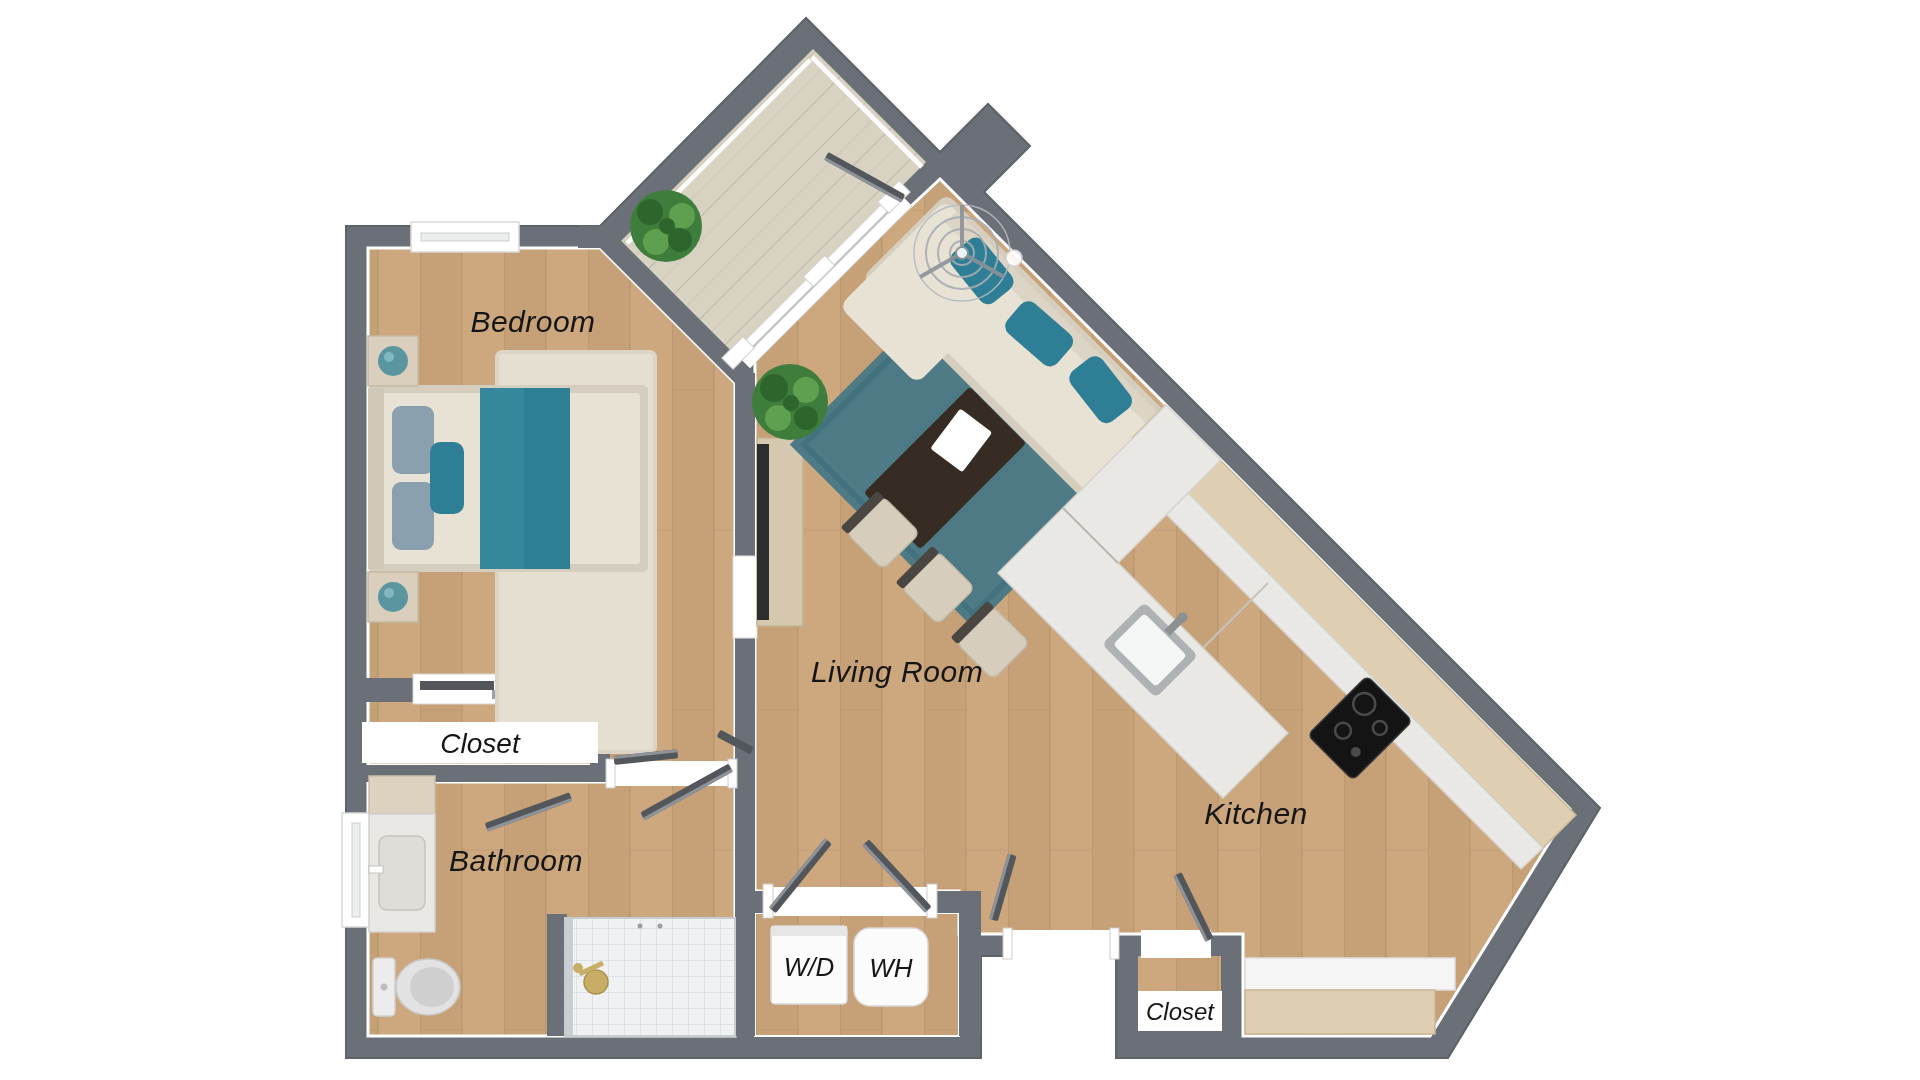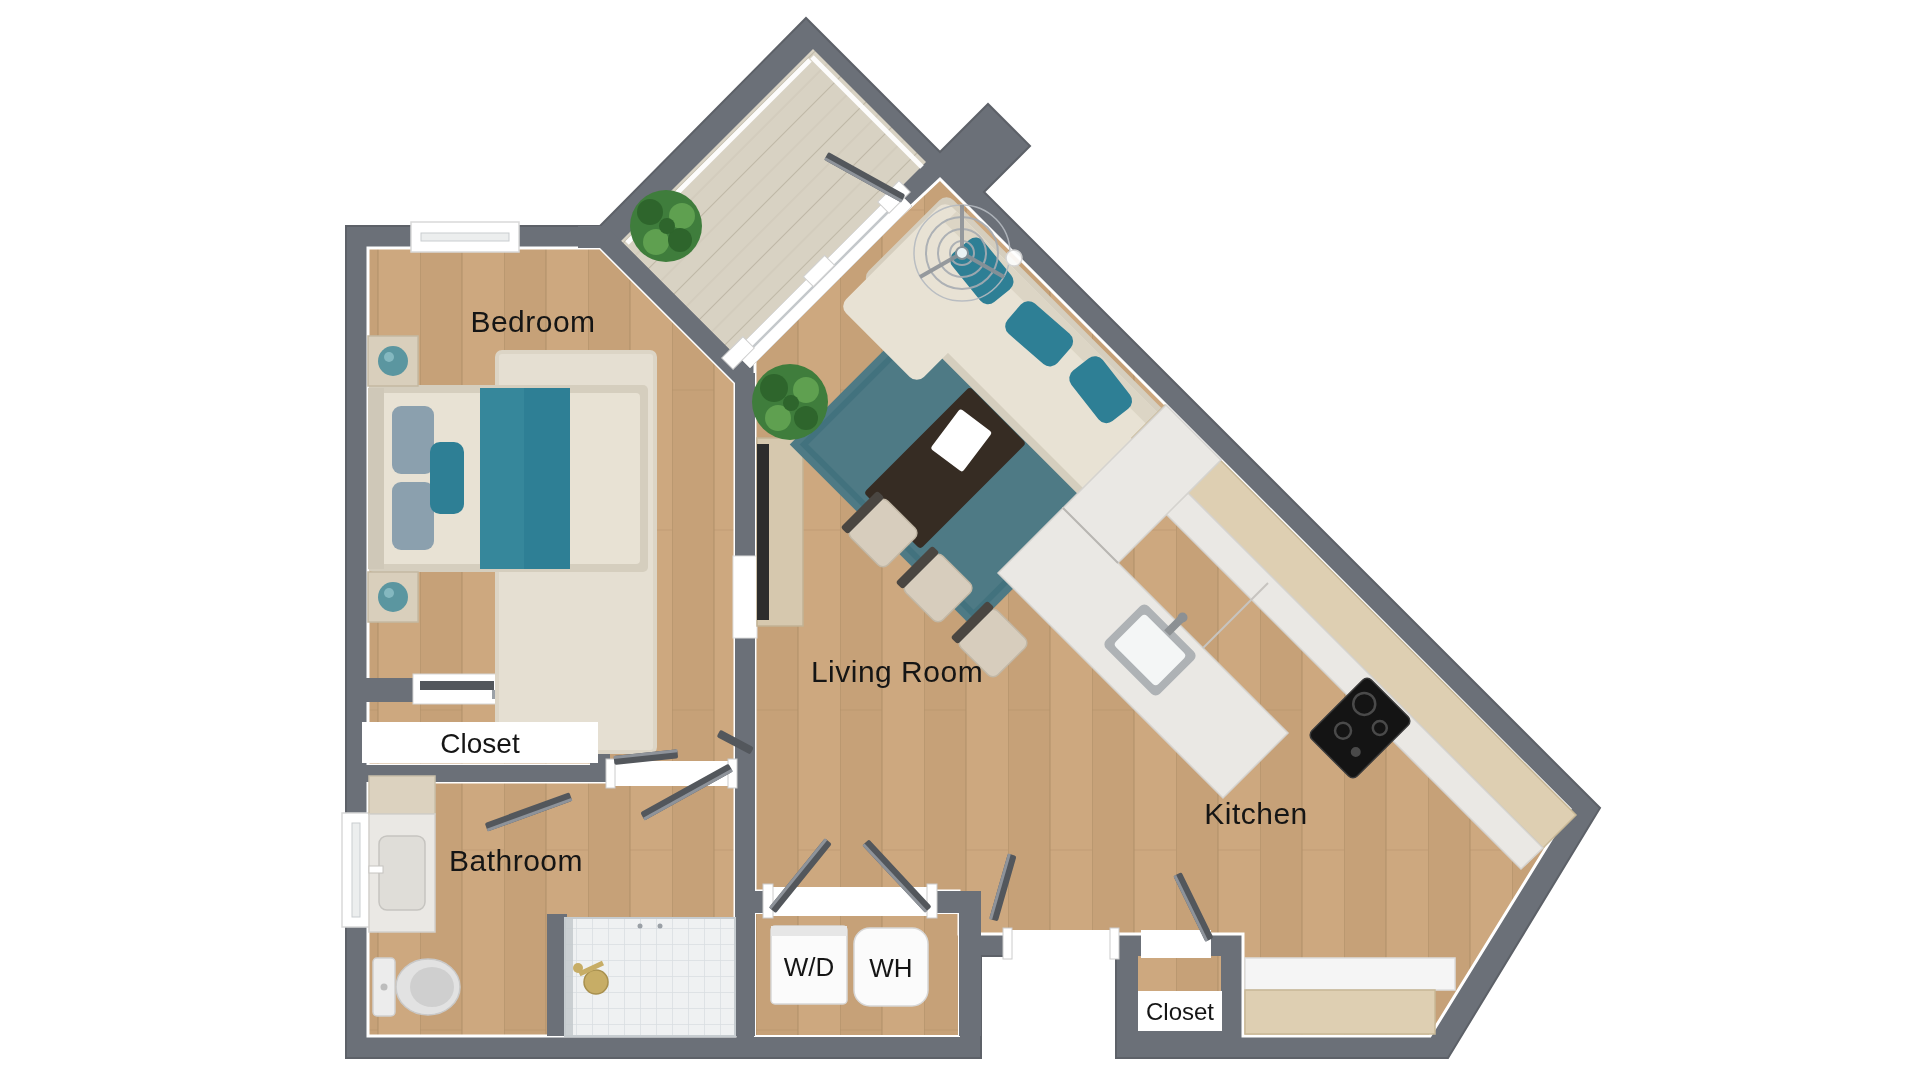--- a/index.html
+++ b/index.html
@@ -1,17 +1,17 @@
 <!DOCTYPE html>
 <html style="--wall: #6b7078; --wall_dark: #5d6168; --floor_wood: #cda87f; --floor_wood_dark: #c09a72; --floor_line: #ab8a63; --deck: #d8d2c3; --deck_line: #b9b1a0; --white: #ffffff; --door_leaf: #53575c; --door_edge: #8e939a; --teal_dark: #2e7f95; --teal_rug: #4e7a85; --teal_rug_line: #40707c; --teal_lamp: #5b96a0; --cream: #e8e2d4; --cream_dark: #d5cebe; --rug_cream: #e5dfd2; --table_dark: #362c23; --marble: #eae8e4; --counter_wood: #decfb2; --console_wood: #d6c8ae; --cooktop: #141414; --tile: #eff1f2; --tile_line: #d9dee1; --fixture_gold: #c7ad66; --appliance: #fbfbfb; --plant: #3f7d3c; --plant_dark: #2e652c; --plant_light: #5fa050; --stool: #d7cdbd; --stool_back: #4a4641; --gray_fixture: #c9ccce; --text: #151515;"><head>
 <meta charset="utf-8">
 <style>
   html,body{margin:0;padding:0;background:#ffffff;}
   .stage{position:relative;width:1852px;height:1080px;background:#ffffff;overflow:hidden;
-         font-family:"Liberation Sans", sans-serif;}
+         font-family:"Liberation Sans", sans-serif;font-style:italic;}
   svg{display:block}
   text{font-family:"Liberation Sans", sans-serif; fill:var(--text); }
   .room-label{font-size:30px; letter-spacing:.5px;}
   .small-label{font-size:26px;}
 </style>
 </head>
 <body>
 
 <div class="stage">
 <svg width="1920" height="1080" viewBox="0 0 1920 1080">

